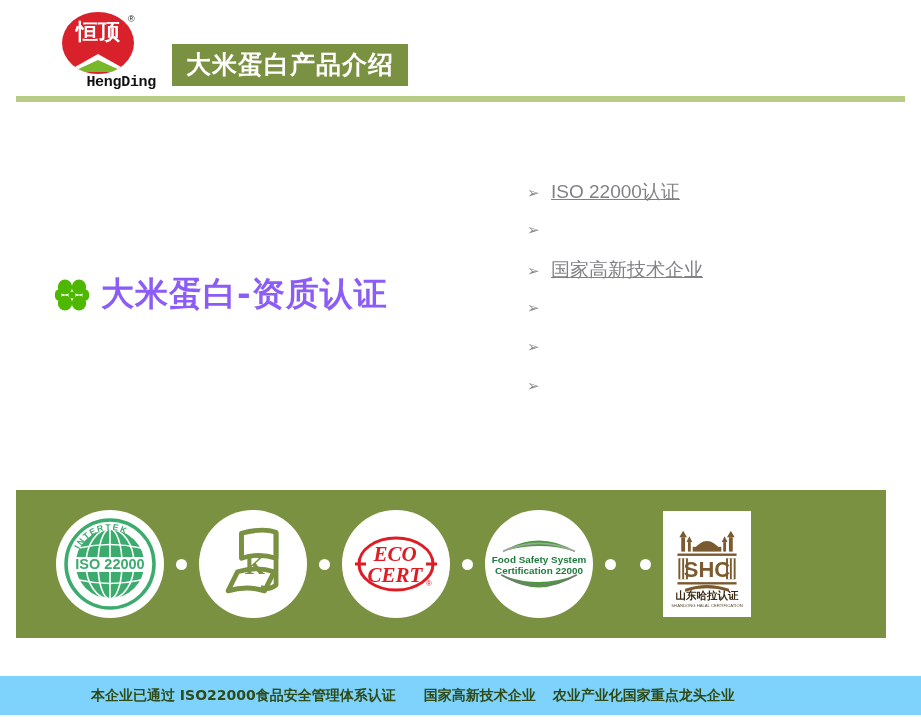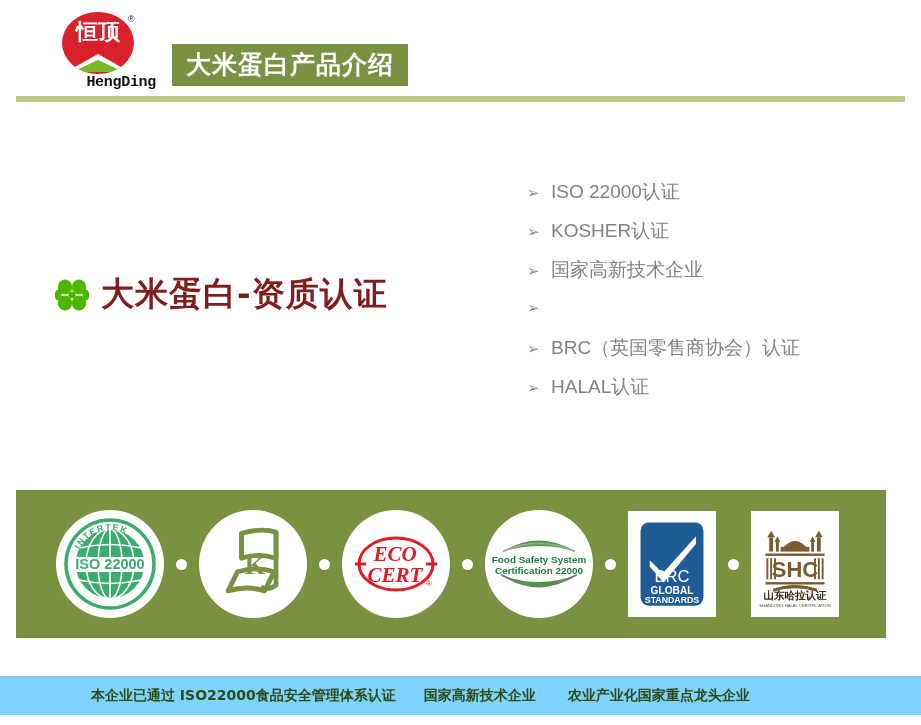--- a/index.html
+++ b/index.html
@@ -117,21 +117,21 @@
   .flower-icon {
     width: 34px;
     height: 34px;
     margin-right: 12px;
     flex: none;
   }
   .left-heading-text {
     font-family: "DejaVu Serif", "Liberation Serif", serif;
     font-size: 33px;
     font-weight: bold;
-    color: #7f1d1d;
+    color: #8b5cf6;
     letter-spacing: 1px;
     white-space: nowrap;
   }
 
   
   .bullet-list {
     position: absolute;
     left: 527px;
     top: 172px;
     width: 380px;
@@ -148,20 +148,21 @@
     font-family: "DejaVu Sans", sans-serif;
     font-size: 15px;
     line-height: 39px;
   }
   .bullet-text {
     color: #808285;
     font-family: "Liberation Sans", "DejaVu Sans", sans-serif;
     font-size: 19px;
     line-height: 39px;
     white-space: nowrap;
+    text-decoration: underline;
   }
 
   
   .cert-band {
     position: absolute;
     left: 16px;
     top: 490px;
     width: 870px;
     height: 148px;
     background: #7b9142;
@@ -216,21 +217,21 @@
   }
   .footer-text {
     color: #2f4a16;
     font-family: "DejaVu Sans", sans-serif;
     font-size: 14px;
     font-weight: bold;
     white-space: nowrap;
   }
   .footer-item-1 { margin-left: 91px; }
   .footer-item-2 { margin-left: 28px; }
-  .footer-item-3 { margin-left: 32px; }
+  .footer-item-3 { margin-left: 17px; }
 </style>
 </head>
 <body>
 
 <div class="header">
 
   <div class="logo-block">
     <div class="logo-circle">
       <div class="logo-chars">恒顶</div>
       <svg class="logo-mountain" viewBox="0 0 64 20">
@@ -266,40 +267,37 @@
 
 <div class="bullet-list">
 
   <div class="bullet-item">
     <span class="bullet-mark">➢</span>
     <span class="bullet-text">ISO 22000认证</span>
   </div>
 
   <div class="bullet-item">
     <span class="bullet-mark">➢</span>
-    <span class="bullet-text">KOSHER认证</span>
   </div>
 
   <div class="bullet-item">
     <span class="bullet-mark">➢</span>
     <span class="bullet-text">国家高新技术企业</span>
   </div>
 
   <div class="bullet-item">
     <span class="bullet-mark">➢</span>
   </div>
 
   <div class="bullet-item">
     <span class="bullet-mark">➢</span>
-    <span class="bullet-text">BRC（英国零售商协会）认证</span>
-  </div>
-
-  <div class="bullet-item">
-    <span class="bullet-mark">➢</span>
-    <span class="bullet-text">HALAL认证</span>
+  </div>
+
+  <div class="bullet-item">
+    <span class="bullet-mark">➢</span>
   </div>
 
 </div>
 
 <div class="cert-band">
 
   <div class="cert-pad-left"></div>
 
   <div class="cert-slot">
     <div class="circle-badge">
@@ -366,31 +364,20 @@
         <path d="M18,62 Q60,90 102,62 Q60,78 18,62 Z" fill="#4a9b3c"></path>
         <path d="M18,62 Q60,86 102,62" fill="none" stroke="#6f7d6f" stroke-width="2"></path>
         <text x="60" y="49" text-anchor="middle" fill="#1f7a3d" font-family="Liberation Sans, sans-serif" font-size="11" font-weight="bold">Food Safety System</text>
         <text x="60" y="61" text-anchor="middle" fill="#1f7a3d" font-family="Liberation Sans, sans-serif" font-size="11" font-weight="bold">Certification 22000</text>
       </svg>
     </div>
   </div>
 
   <div class="cert-dot"></div>
 
-  <div class="cert-slot">
-    <div class="square-badge">
-      <svg viewBox="0 0 80 96" width="74" height="90">
-        <rect x="6" y="3" width="68" height="90" rx="9" fill="#1f5c96"></rect>
-        <path d="M16,44 L30,58 L66,18 L66,26 L31,68 L16,51 Z" fill="#ffffff"></path>
-        <text x="40" y="68" text-anchor="middle" fill="#ffffff" font-family="Liberation Sans, sans-serif" font-size="18">BRC</text>
-        <text x="40" y="80" text-anchor="middle" fill="#ffffff" font-family="Liberation Sans, sans-serif" font-size="11" font-weight="bold">GLOBAL</text>
-        <text x="40" y="90" text-anchor="middle" fill="#ffffff" font-family="Liberation Sans, sans-serif" font-size="9.5" font-weight="bold">STANDARDS</text>
-      </svg>
-    </div>
-  </div>
 
   <div class="cert-dot"></div>
 
   <div class="cert-slot">
     <div class="square-badge">
       <svg viewBox="0 0 86 96" width="82" height="92">
         <g fill="#7a5a2e">
           <path d="M28,34 Q43,14 58,34 Z"></path>
           <rect x="28" y="30" width="30" height="5"></rect>
           <rect x="16" y="20" width="4" height="15"></rect>

